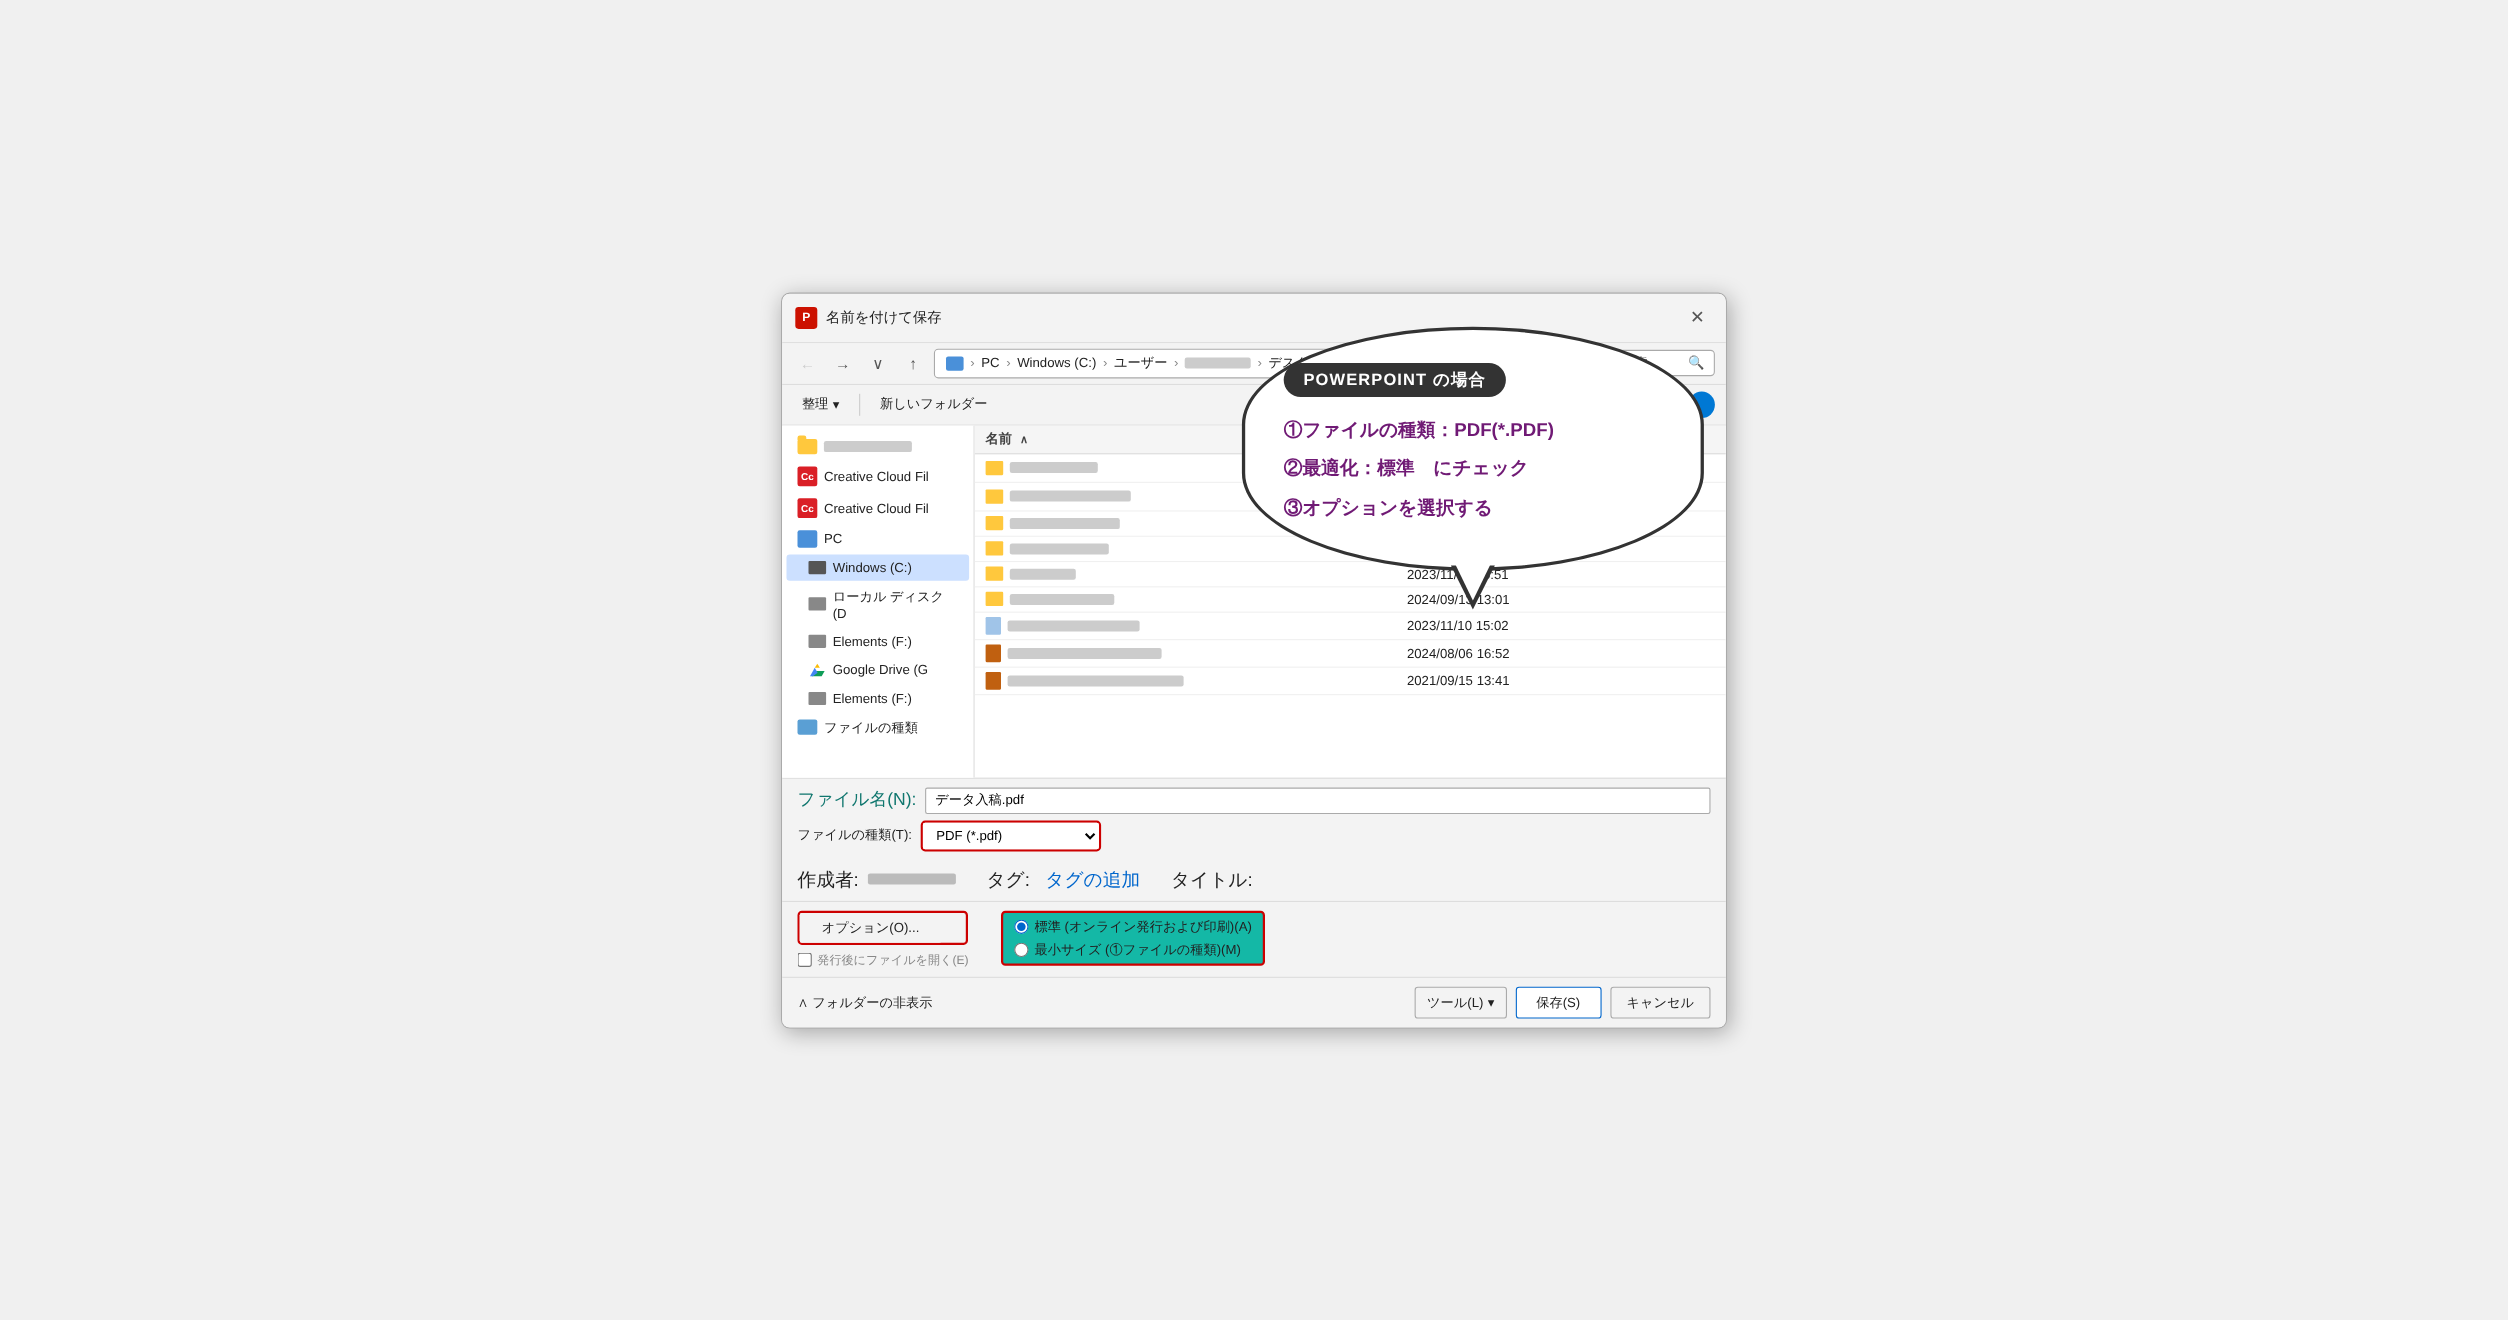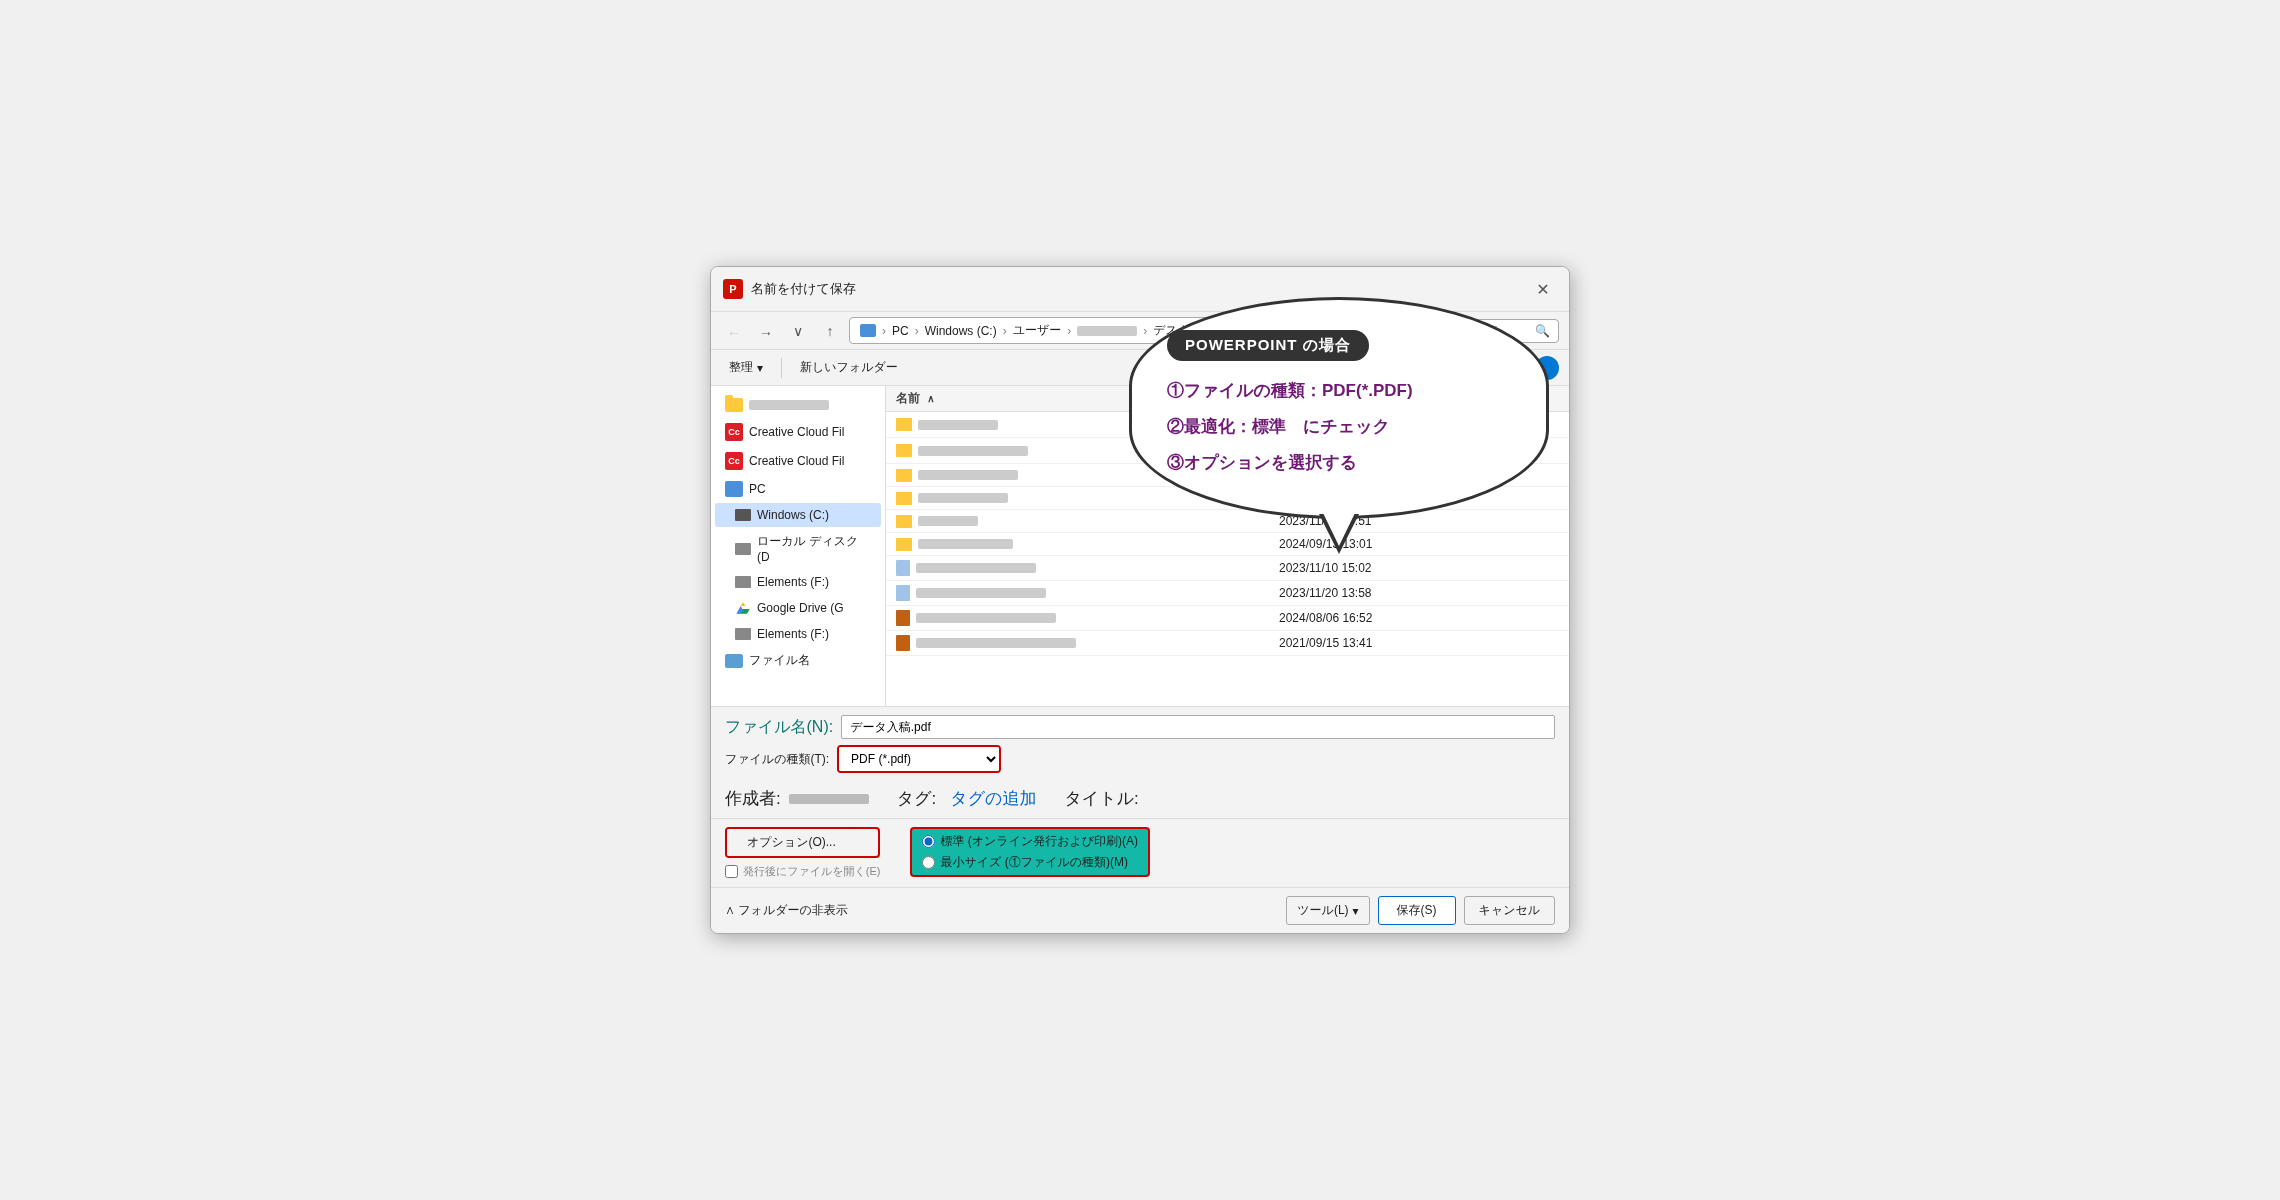--- a/index.html
+++ b/index.html
@@ -606,21 +606,21 @@
         <span>Google Drive (G</span>
       </div>
 
       <div class="sidebar-item sidebar-indent">
         <div style="width:16px;height:12px;background:#888;border-radius:1px;flex-shrink:0;"></div>
         <span>Elements (F:)</span>
       </div>
 
       <div class="sidebar-item">
         <div style="width:18px;height:14px;background:#5a9fd4;border-radius:2px;flex-shrink:0;"></div>
-        <span>ファイル名</span>
+        <span>ファイルの種類</span>
       </div>
     </div>
 
     <div class="file-list">
 
       <div class="file-list-header">
         <span style="cursor:pointer;">
           <span>名前</span>
           <span style="margin-left:4px;font-size:10px;">∧</span>
         </span>
@@ -675,28 +675,20 @@
         </div>
         <span>2024/09/13 13:01</span>
         <span></span>
       </div>
       <div class="file-row">
         <div class="file-name">
           <div class="file-icon-small"></div>
           <span style="background:#ccc;height:10px;width:120px;border-radius:2px;display:inline-block;"></span>
         </div>
         <span>2023/11/10 15:02</span>
-        <span></span>
-      </div>
-      <div class="file-row">
-        <div class="file-name">
-          <div class="file-icon-small"></div>
-          <span style="background:#ccc;height:10px;width:130px;border-radius:2px;display:inline-block;"></span>
-        </div>
-        <span>2023/11/20 13:58</span>
         <span></span>
       </div>
       <div class="file-row">
         <div class="file-name">
           <div class="file-icon-ppt"></div>
           <span style="background:#ccc;height:10px;width:140px;border-radius:2px;display:inline-block;"></span>
         </div>
         <span>2024/08/06 16:52</span>
         <span></span>
       </div>

